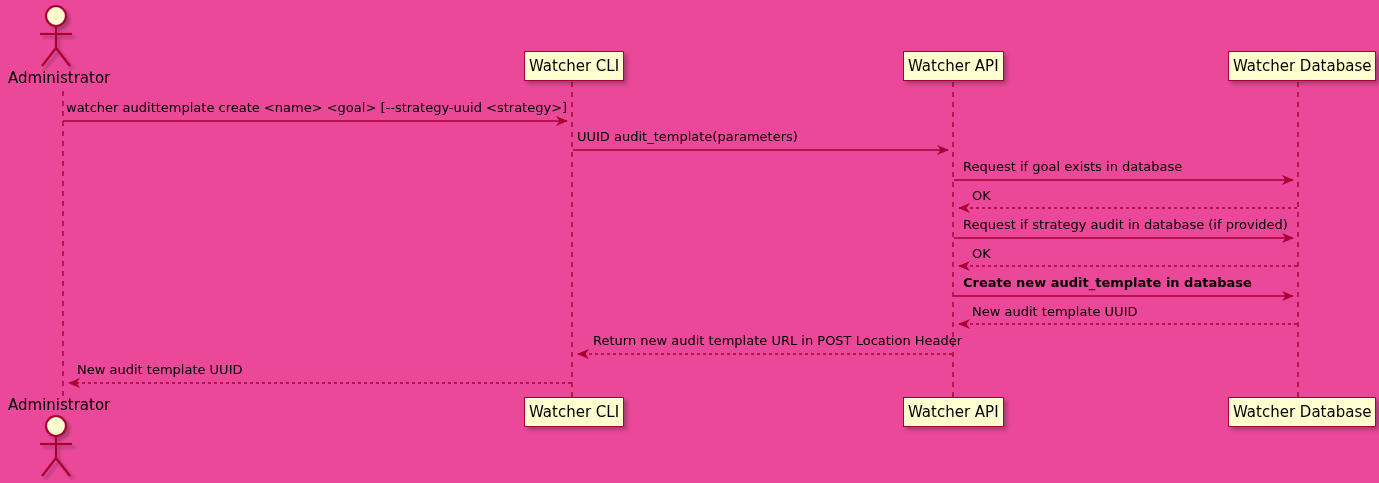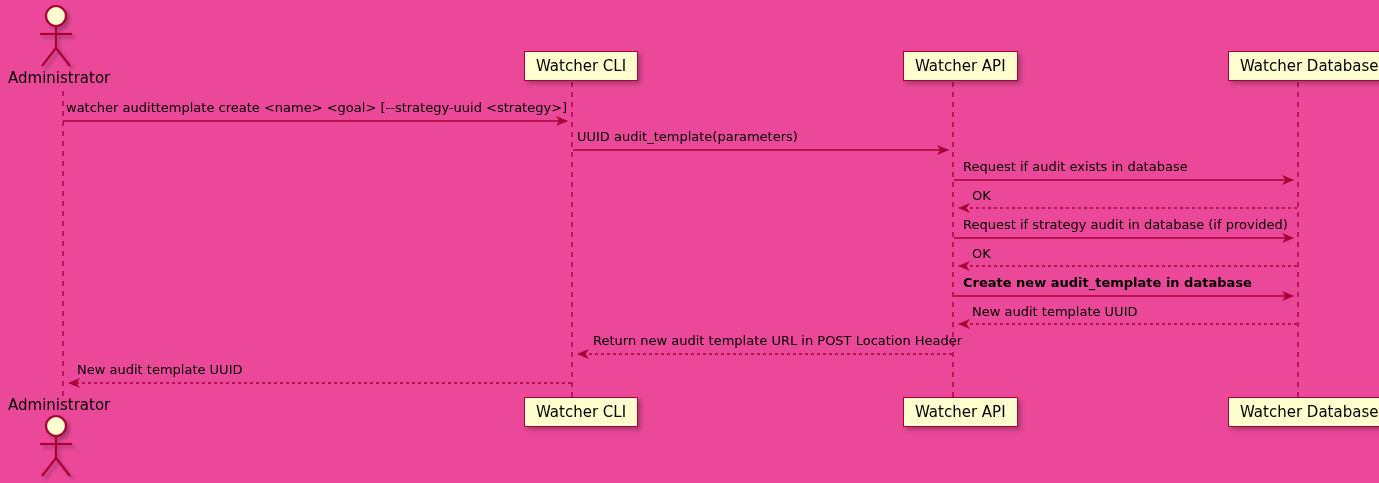--- a/index.html
+++ b/index.html
@@ -27,21 +27,21 @@
   .participant-box {
     position: absolute;
     box-sizing: border-box;
     background: #FEFECE;
     border: 1.5px solid #A80036;
     color: #000000;
     font-size: 15px;
     line-height: 1;
     text-align: center;
     white-space: nowrap;
-    padding: 0 11px;
+    padding: 0 4px;
     height: 30px;
     display: flex;
     align-items: center;
     justify-content: center;
     box-shadow: 3px 3px 4px rgba(40,40,40,0.35);
     z-index: 5;
   }
   .actor-label {
     position: absolute;
     font-size: 15px;
@@ -117,21 +117,21 @@
   <div class="participant-box" style="left:524px; top:51px;">Watcher CLI</div>
   <div class="participant-box" style="left:903px; top:51px;">Watcher API</div>
   <div class="participant-box" style="left:1228px; top:51px;">Watcher Database</div>
 
   <div class="participant-box" style="left:524px; top:397px;">Watcher CLI</div>
   <div class="participant-box" style="left:903px; top:397px;">Watcher API</div>
   <div class="participant-box" style="left:1228px; top:397px;">Watcher Database</div>
 
   <div class="msg-label" style="left:66px; top:100px;">watcher audittemplate create &lt;name&gt; &lt;goal&gt; [--strategy-uuid &lt;strategy&gt;]</div>
   <div class="msg-label" style="left:577px; top:129px;">UUID audit_template(parameters)</div>
-  <div class="msg-label" style="left:963px; top:159px;">Request if audit exists in database</div>
+  <div class="msg-label" style="left:963px; top:159px;">Request if goal exists in database</div>
   <div class="msg-label" style="left:972px; top:188px;">OK</div>
   <div class="msg-label" style="left:963px; top:217px;">Request if strategy audit in database (if provided)</div>
   <div class="msg-label" style="left:972px; top:246px;">OK</div>
   <div class="msg-label" style="left:963px; top:275px;font-weight:bold;">Create new audit_template in database</div>
   <div class="msg-label" style="left:972px; top:304px;">New audit template UUID</div>
   <div class="msg-label" style="left:593px; top:333px;">Return new audit template URL in POST Location Header</div>
   <div class="msg-label" style="left:77px; top:362px;">New audit template UUID</div>
 </div>
 
 </body></html>

